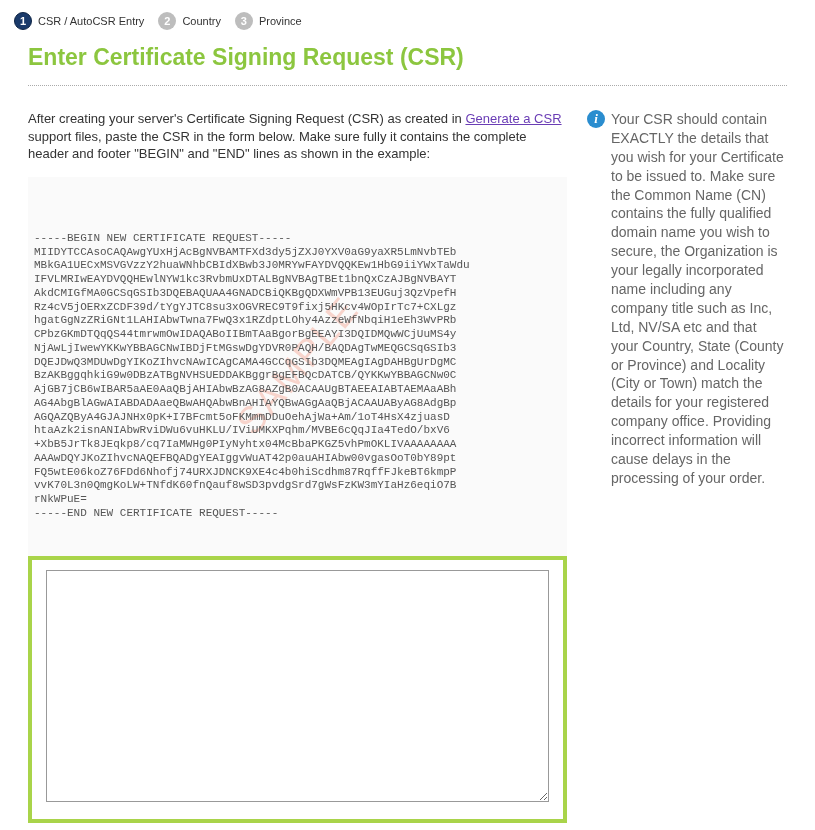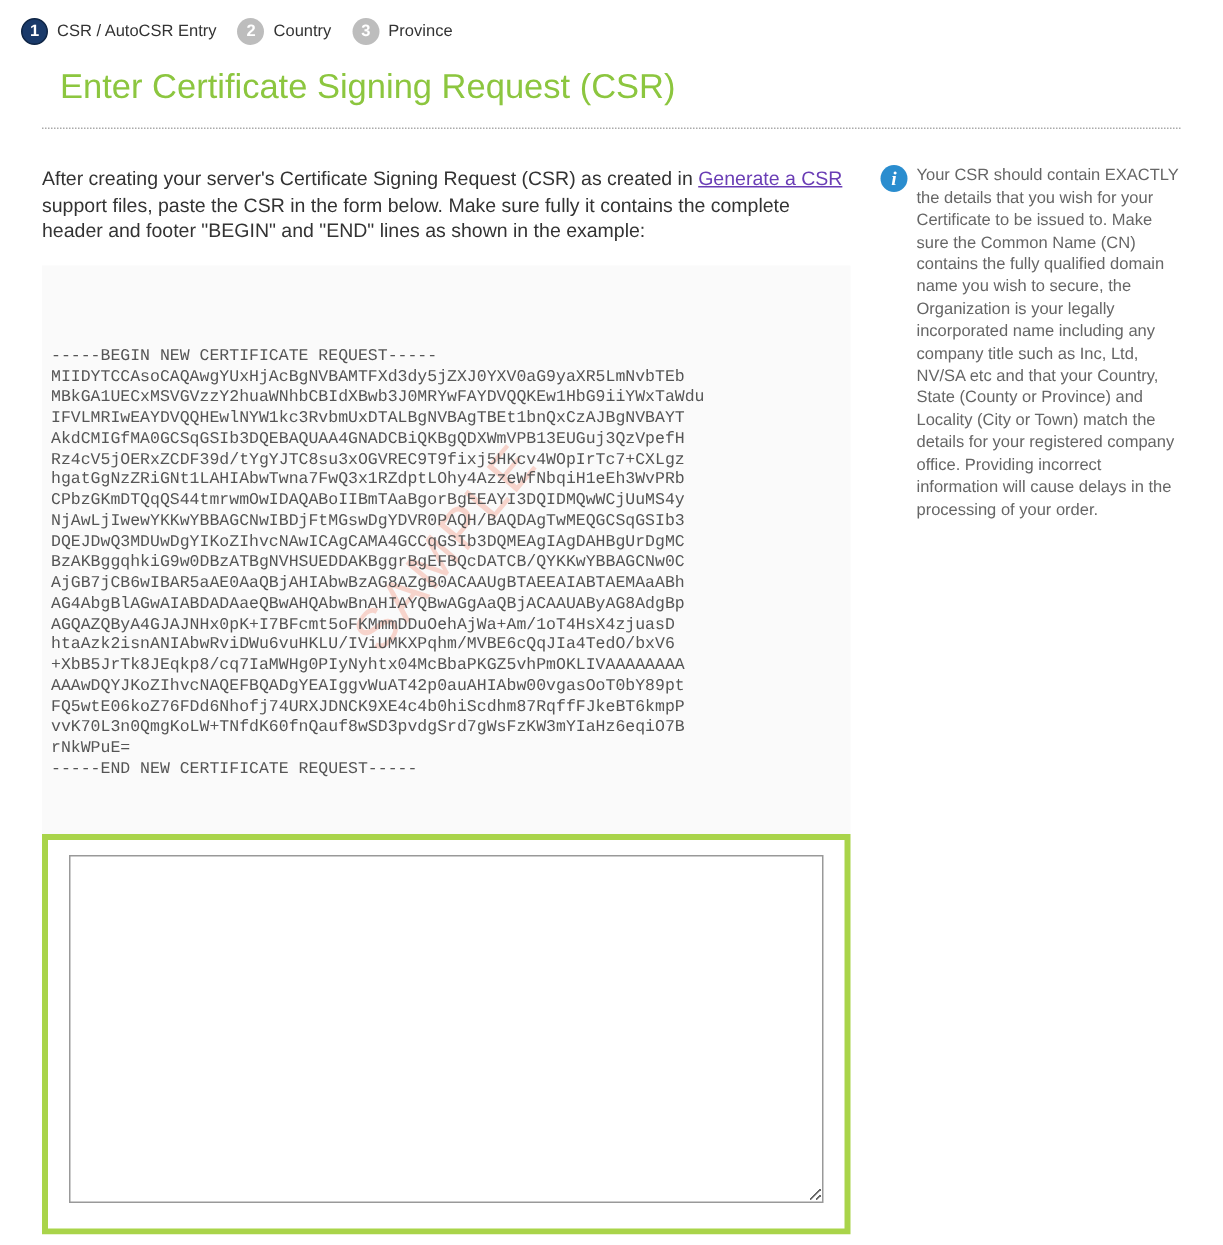--- a/index.html
+++ b/index.html
@@ -26,22 +26,22 @@
       font-size: 11px;
       font-weight: bold;
       color: #fff;
     }
     .step-active { background: #1a3a6a; border: 1px solid #0f2545; }
     .step-inactive { background: #bdbdbd; }
     .step-label { font-size: 11px; color: #333; margin-right: 8px; }
     .page-title {
       color: #8cc63f;
       font-size: 23px;
-      font-weight: normal;
-      padding: 4px 28px 10px 40px;
+      font-weight: bold;
+      padding: 4px 28px 10px 28px;
     }
     .hr {
       border-top: 1px dotted #aaa;
       margin: 4px 28px 24px 28px;
     }
     .content {
       display: flex;
       padding: 0 28px;
       gap: 20px;
       align-items: flex-start;
@@ -110,21 +110,21 @@
       font-style: italic;
       font-family: Georgia, serif;
       font-weight: bold;
       font-size: 13px;
       display: flex;
       align-items: center;
       justify-content: center;
       flex-shrink: 0;
     }
     .info-text {
-      font-size: 11px;
+      font-size: 14px;
       line-height: 1.35;
       color: #666;
     }
   </style>
 </head>
 <body>
 
 <div class="steps">
   <span class="step-circle step-active">1</span>
   <span class="step-label">CSR / AutoCSR Entry</span>

